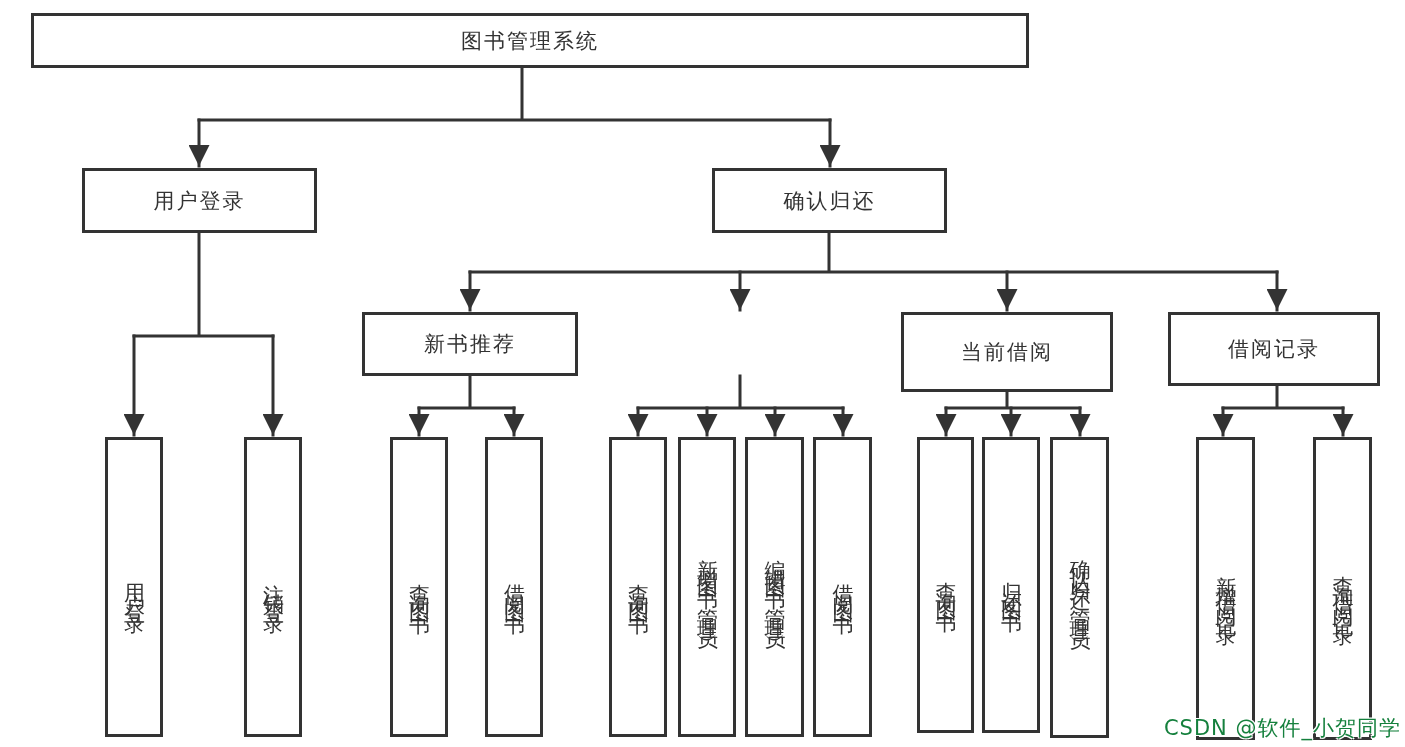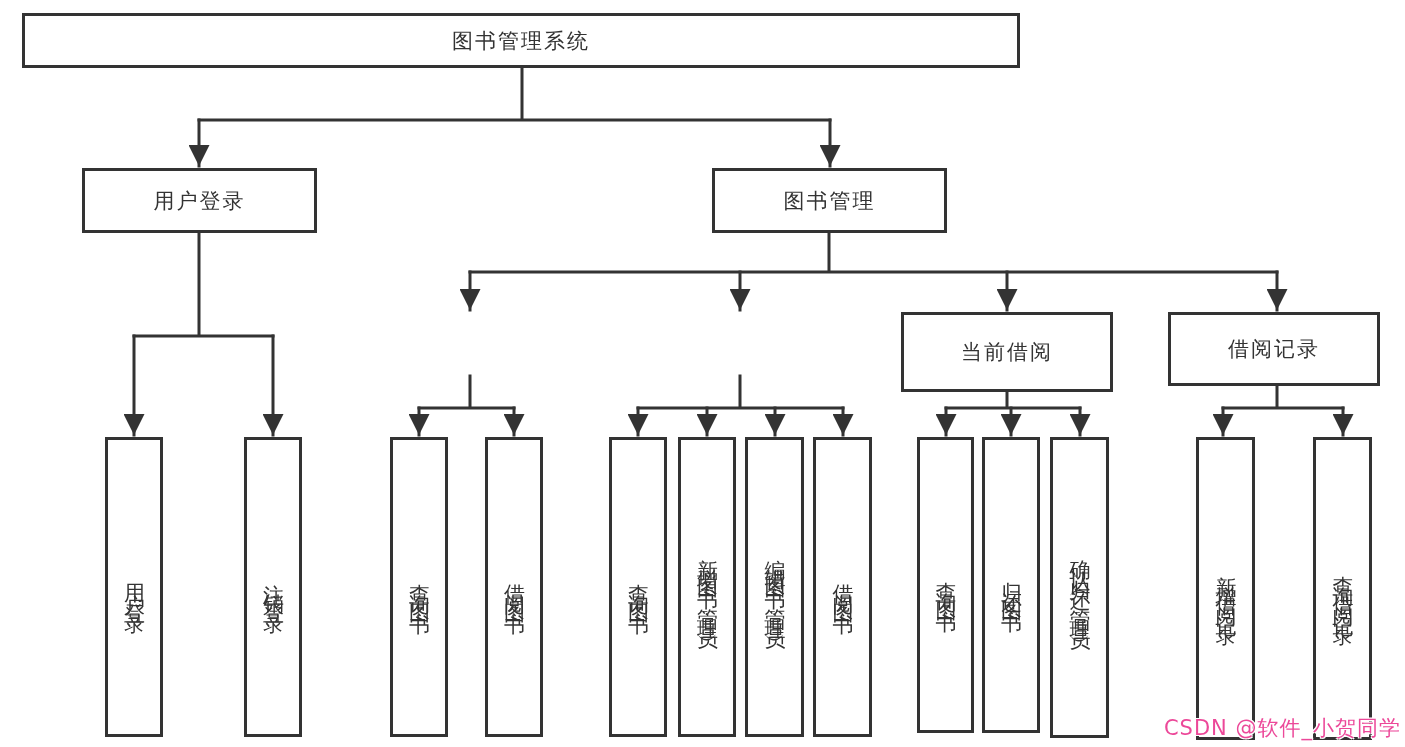--- a/index.html
+++ b/index.html
@@ -44,21 +44,21 @@
     letter-spacing: 10px;
     line-height: 1;
   }
   .watermark {
     position: absolute;
     right: 4px;
     top: 714px;
     z-index: 3;
     font-size: 21px;
     letter-spacing: 1px;
-    color: #ec4899;
+    color: #15803d;
     text-shadow:
       1px 1px 0 #ffffff, -1px -1px 0 #ffffff,
       1px -1px 0 #ffffff, -1px 1px 0 #ffffff;
     white-space: nowrap;
   }
 </style>
 </head>
 <body>
 
 <div class="canvas">
@@ -95,25 +95,26 @@
       <path d="M775 408 V435" marker-end="url(#arw)"></path>
       <path d="M843 408 V435" marker-end="url(#arw)"></path>
       <path d="M946 408 V435" marker-end="url(#arw)"></path>
       <path d="M1011 408 V435" marker-end="url(#arw)"></path>
       <path d="M1080 408 V435" marker-end="url(#arw)"></path>
       <path d="M1223 408 V435" marker-end="url(#arw)"></path>
       <path d="M1343 408 V435" marker-end="url(#arw)"></path>
     </g>
   </svg>
 
-  <div class="node h" style="left:22px; top:13px; width:998px; height:55px;">图书管理系统</div>
+  <div class="node h" style="left:31px; top:13px; width:998px; height:55px;">图书管理系统</div>
 
   <div class="node h" style="left:82px; top:168px; width:235px; height:65px;">用户登录</div>
-  <div class="node h" style="left:712px; top:168px; width:235px; height:65px;">图书管理</div>
+  <div class="node h" style="left:712px; top:168px; width:235px; height:65px;">确认归还</div>
 
+  <div class="node h" style="left:362px; top:312px; width:216px; height:64px;">新书推荐</div>
   <div class="node h" style="left:901px; top:312px; width:212px; height:80px;">当前借阅</div>
   <div class="node h" style="left:1168px; top:312px; width:212px; height:74px;">借阅记录</div>
 
   <div class="node v" style="left:105px; top:437px; width:58px; height:300px;">用户登录</div>
   <div class="node v" style="left:244px; top:437px; width:58px; height:300px;">注销登录</div>
 
   <div class="node v" style="left:390px; top:437px; width:58px; height:300px;">查询图书</div>
   <div class="node v" style="left:485px; top:437px; width:58px; height:300px;">借阅图书</div>
 
   <div class="node v" style="left:609px; top:437px; width:58px; height:300px;">查询图书</div>

